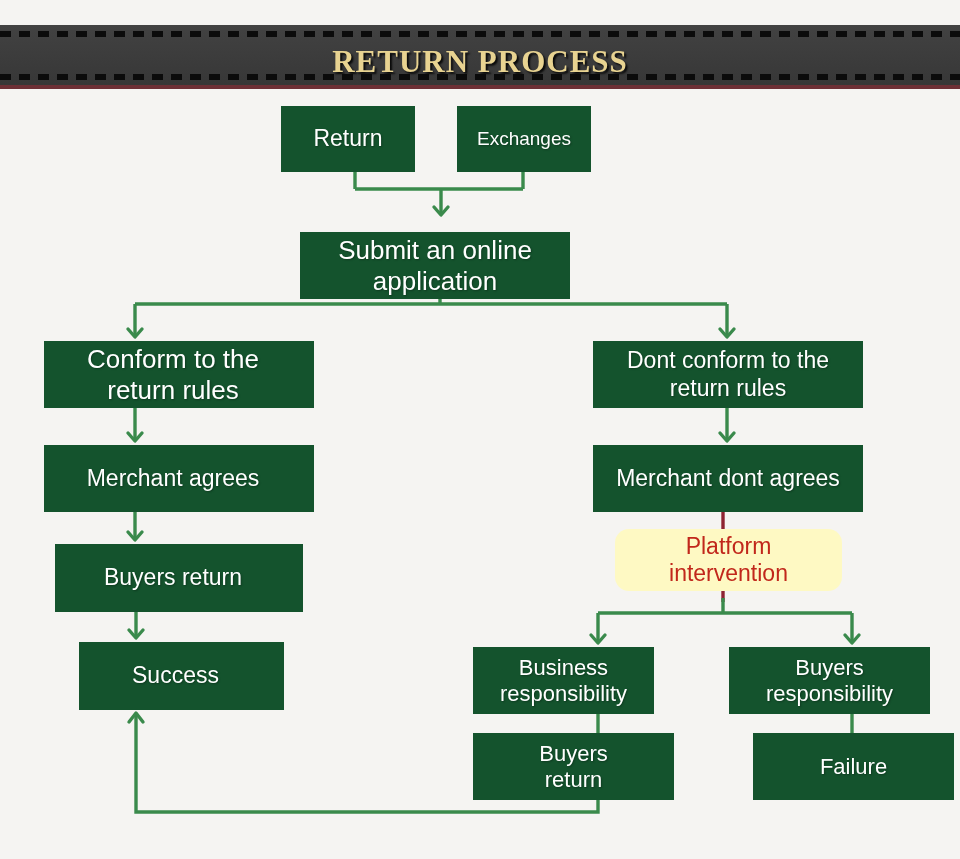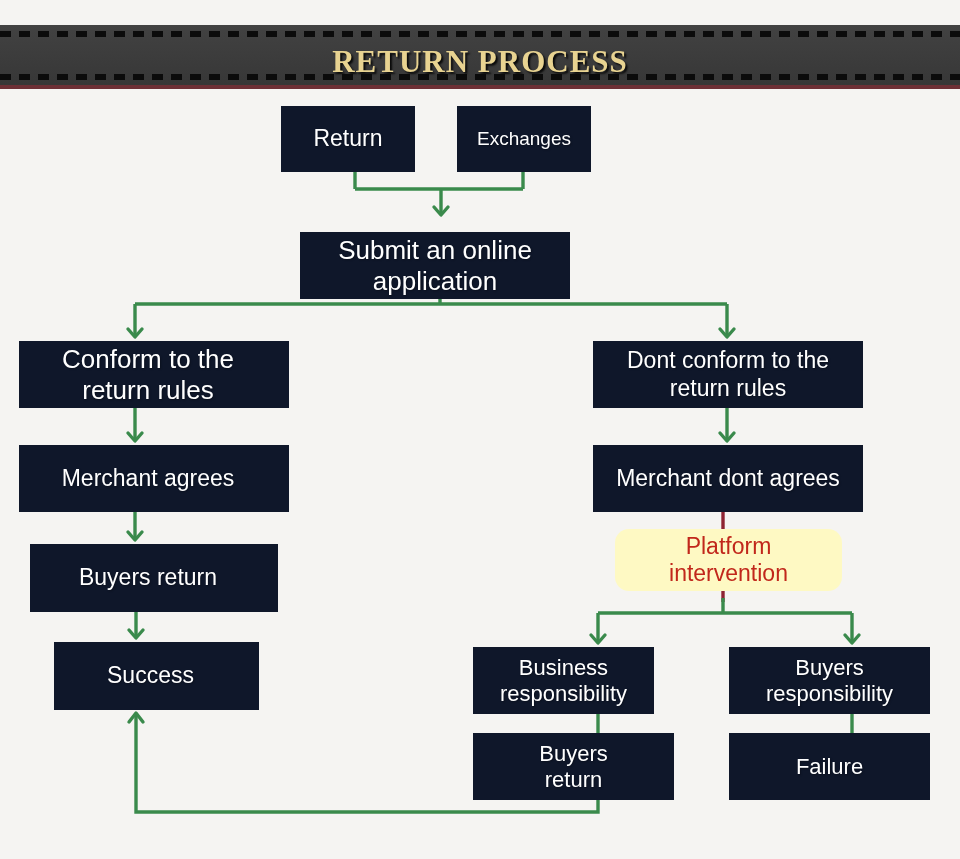--- a/index.html
+++ b/index.html
@@ -33,43 +33,43 @@
   }
   
   svg.connectors{position:absolute;left:0;top:0;pointer-events:none;}
   .g{stroke:#3a8a4c;stroke-width:3.4;fill:none;}
   .c{stroke:#3a8a4c;stroke-width:3.4;fill:none;stroke-linecap:round;stroke-linejoin:round;}
   .r{stroke:#8e2332;stroke-width:3.4;fill:none;}
   
   .node{
     position:absolute;box-sizing:border-box;
     display:flex;align-items:center;justify-content:center;
-    text-align:center;background:#0f172a;color:#ffffff;
+    text-align:center;background:#14532d;color:#ffffff;
     white-space:pre-line;line-height:1.18;
     text-shadow:1px 1px 2px rgba(0,0,0,.3);
   }
-  .shift-l{padding-right:12px;}
+  .shift-l{padding-right:12px;margin-left:25px;}
   .node-yellow{
     background:#fef9c3;color:#c1271b;border-radius:14px;
     text-shadow:none;font-weight:400;
   }
   #n-return            {left:281px;top:106px;width:134px;height:66px;font-size:23px;}
   #n-exchanges         {left:457px;top:106px;width:134px;height:66px;font-size:19px;}
   #n-submit            {left:300px;top:232px;width:270px;height:67px;font-size:26px;}
   #n-conform           {left:19px; top:341px;width:270px;height:67px;font-size:26px;}
   #n-dont-conform      {left:593px;top:341px;width:270px;height:67px;font-size:23px;}
   #n-merchant-agrees   {left:19px; top:445px;width:270px;height:67px;font-size:23px;}
   #n-merchant-dont     {left:593px;top:445px;width:270px;height:67px;font-size:23px;}
   #n-platform          {left:615px;top:529px;width:227px;height:62px;font-size:23px;}
   #n-buyers-return-l   {left:30px; top:544px;width:248px;height:68px;font-size:23px;}
   #n-success           {left:54px; top:642px;width:205px;height:68px;font-size:23px;}
   #n-business-resp     {left:473px;top:647px;width:181px;height:67px;font-size:22px;}
   #n-buyers-resp       {left:729px;top:647px;width:201px;height:67px;font-size:22px;}
   #n-buyers-return-r   {left:473px;top:733px;width:201px;height:67px;font-size:22px;}
-  #n-failure           {left:729px;top:733px;width:201px;height:67px;font-size:22px;}
+  #n-failure           {left:753px;top:733px;width:201px;height:67px;font-size:22px;}
 </style>
 </head>
 <body>
 
 <div class="stage">
 
   <div class="banner">
     <div class="perf perf-top"></div>
     <div class="banner-title">RETURN PROCESS</div>
     <div class="perf perf-bottom"></div>

